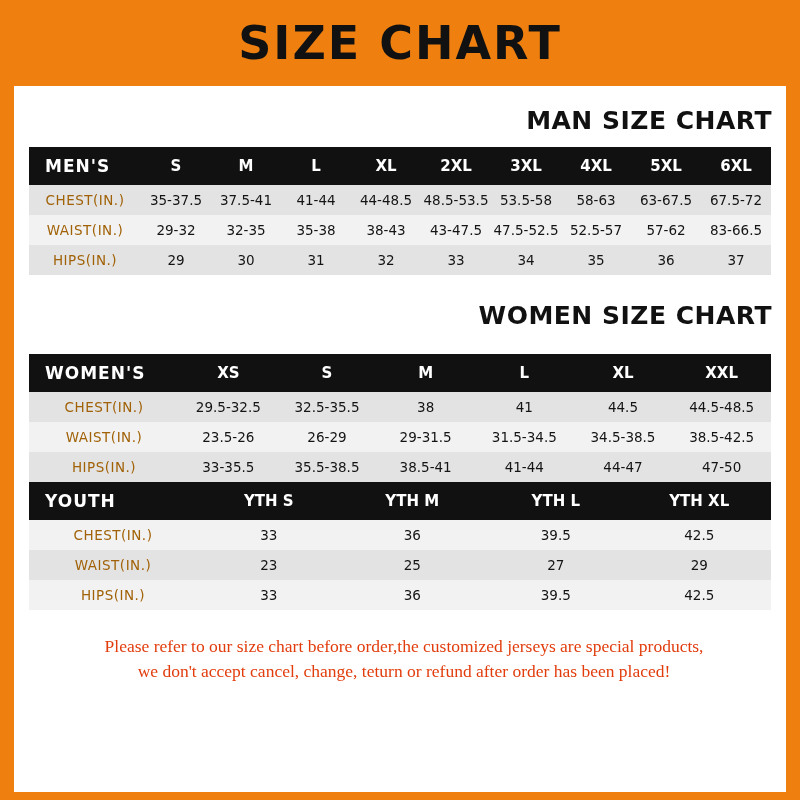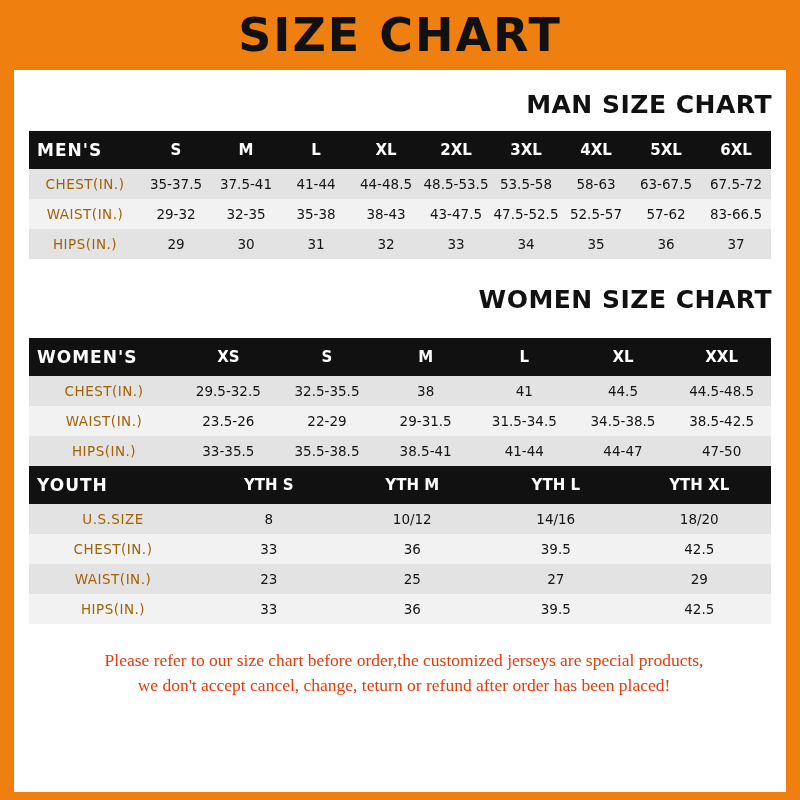--- a/index.html
+++ b/index.html
@@ -16,21 +16,21 @@
   .page {
     position: relative;
     width: 800px;
     height: 800px;
     background: #ffffff;
     box-sizing: border-box;
     border-left: 14px solid #ef8010;
     border-right: 14px solid #ef8010;
   }
   .top-banner {
-    height: 70px;
+    height: 86px;
     background: #ef8010;
     display: flex;
     align-items: center;
     justify-content: center;
     margin: 0 -14px;
   }
   .top-banner-title {
     font-family: "DejaVu Sans", sans-serif;
     font-weight: bold;
     font-size: 46px;
@@ -68,21 +68,21 @@
     background: #111111;
   }
   table.size-table thead th {
     color: #ffffff;
     font-weight: bold;
     padding: 9px 2px;
     font-size: 15px;
   }
   table.size-table thead th.corner {
     text-align: left;
-    padding-left: 8px;
+    padding-left: 16px;
     font-size: 17px;
     letter-spacing: 1px;
     margin-top: 21px;
   }
   table.size-table tbody td {
     padding: 7px 2px;
     font-size: 13.5px;
     color: #141414;
   }
   table.size-table tbody tr.odd { background: #e3e3e3; }
@@ -229,21 +229,21 @@
           <td>29.5-32.5</td>
           <td>32.5-35.5</td>
           <td>38</td>
           <td>41</td>
           <td>44.5</td>
           <td>44.5-48.5</td>
         </tr>
         <tr class="even">
           <td class="rowlabel">WAIST(IN.)</td>
           <td>23.5-26</td>
-          <td>22-29</td>
+          <td>26-29</td>
           <td>29-31.5</td>
           <td>31.5-34.5</td>
           <td>34.5-38.5</td>
           <td>38.5-42.5</td>
         </tr>
         <tr class="odd">
           <td class="rowlabel">HIPS(IN.)</td>
           <td>33-35.5</td>
           <td>35.5-38.5</td>
           <td>38.5-41</td>
@@ -265,27 +265,20 @@
       <thead>
         <tr>
           <th class="corner">YOUTH</th>
           <th>YTH S</th>
           <th>YTH M</th>
           <th>YTH L</th>
           <th>YTH XL</th>
         </tr>
       </thead>
       <tbody>
-        <tr class="odd">
-          <td class="rowlabel">U.S.SIZE</td>
-          <td>8</td>
-          <td>10/12</td>
-          <td>14/16</td>
-          <td>18/20</td>
-        </tr>
         <tr class="even">
           <td class="rowlabel">CHEST(IN.)</td>
           <td>33</td>
           <td>36</td>
           <td>39.5</td>
           <td>42.5</td>
         </tr>
         <tr class="odd">
           <td class="rowlabel">WAIST(IN.)</td>
           <td>23</td>

